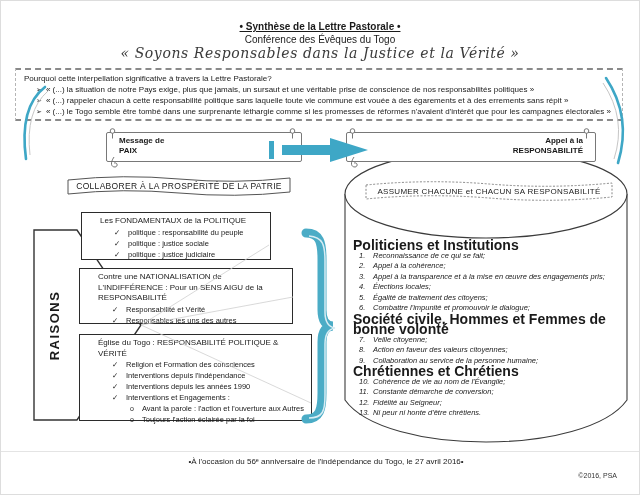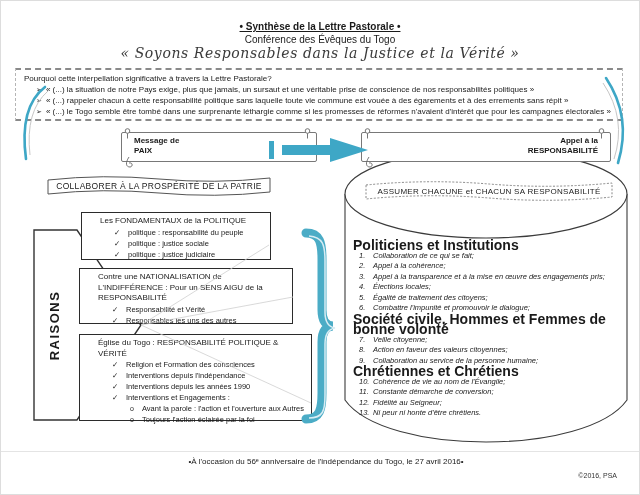--- a/index.html
+++ b/index.html
@@ -12,32 +12,32 @@
   .h-sub{font-size:10px;margin-top:2px;}
   .h-motto{font-family:"DejaVu Serif",serif;font-style:italic;font-size:14px;color:#3a3a3a;margin-top:0;letter-spacing:.6px;}
   
   .qbox{left:14px;top:67px;width:608px;height:53px;box-sizing:border-box;
         border-top:2px dashed #8a8a8a;border-bottom:2px dashed #8a8a8a;
         border-left:1px dashed #b5b5b5;border-right:1px dashed #b5b5b5;padding:4px 10px 0 8px;background:#fff;z-index:2;}
   .q-title{font-size:8px;}
   .q-item{font-size:8px;padding-left:12px;margin-top:2px;white-space:nowrap;}
   .q-bullet{font-size:7px;margin-right:4px;color:#222;}
   
-  .banner{top:131px;height:30px;background:#fff;border:1px solid #787878;border-radius:2px;box-sizing:border-box;z-index:3;margin-left:15px;}
+  .banner{top:131px;height:30px;background:#fff;border:1px solid #787878;border-radius:2px;box-sizing:border-box;z-index:3;}
   .banner-left{left:105px;width:196px;padding:3px 0 0 12px;}
   .banner-right{left:345px;width:250px;padding:3px 12px 0 0;text-align:right;}
   .b-line{font-size:8px;font-weight:bold;line-height:10px;}
   .pin{position:absolute;top:-5px;width:8px;height:12px;}
   .curl{position:absolute;bottom:-7px;left:1px;width:12px;height:12px;}
   .arrow-svg{left:266px;top:135px;width:106px;height:28px;z-index:4;}
   .swoosh{z-index:3;}
   
   .flag{box-sizing:border-box;z-index:3;}
   .flag-text{position:absolute;left:0;top:0;right:0;bottom:0;display:flex;align-items:center;justify-content:center;font-size:8.5px;letter-spacing:.3px;text-align:center;}
-  .flag-left{left:44px;top:171px;width:228px;height:28px;}
+  .flag-left{left:64px;top:171px;width:228px;height:28px;}
   .flag-right{left:362px;top:175px;width:252px;height:30px;}
   .flag-right .flag-text{font-size:8px;}
   
   .pennant{left:30px;top:226px;width:150px;height:196px;z-index:0;}
   .raisons{left:30px;top:226px;width:48px;height:196px;display:flex;align-items:center;justify-content:center;z-index:1;}
   .raisons span{transform:rotate(-90deg);font-weight:bold;font-size:13px;letter-spacing:1.5px;white-space:nowrap;}
   .fanlines{left:30px;top:226px;width:290px;height:200px;z-index:3;pointer-events:none;}
   
   .rbox{background:#fff;border:1px solid #2b2b2b;box-sizing:border-box;padding:3px 18px;z-index:2;}
   .rbox1{left:80px;top:211px;width:190px;height:48px;}
@@ -188,21 +188,21 @@
 
   <svg class="abs brace" viewBox="0 0 40 196">
     <path d="M9,5 C23,5 25,15 25,31 L25,82 C25,93 29,98 36,98 C29,98 25,103 25,114 L25,165 C25,181 23,191 9,191" stroke="#4BACC6" stroke-width="9" fill="none" stroke-linecap="round"></path>
     <path d="M12,8 C26,9 28,17 28,33 L28,84 C28,94 32,99 38,100 C32,101 28,105 28,116 L28,167 C28,183 26,190 12,190" stroke="#d7ecf3" stroke-width="1.5" fill="none"></path>
   </svg>
 
   <div class="abs cyl-content">
     <div class="cyl-head">Politiciens et Institutions</div>
     <div class="cyl-item">
         <span class="cyl-num">1.</span>
-        <span>Collaboration de ce qui se fait;</span>
+        <span>Reconnaissance de ce qui se fait;</span>
       </div>
     <div class="cyl-item">
         <span class="cyl-num">2.</span>
         <span>Appel à la cohérence;</span>
       </div>
     <div class="cyl-item">
         <span class="cyl-num">3.</span>
         <span>Appel à la transparence et à la mise en œuvre des engagements pris;</span>
       </div>
     <div class="cyl-item">

